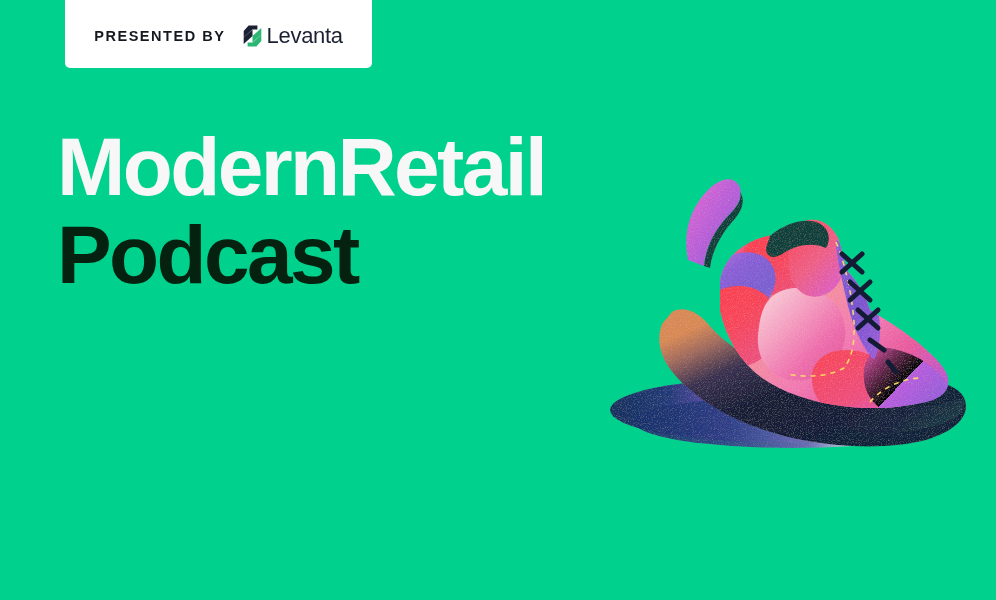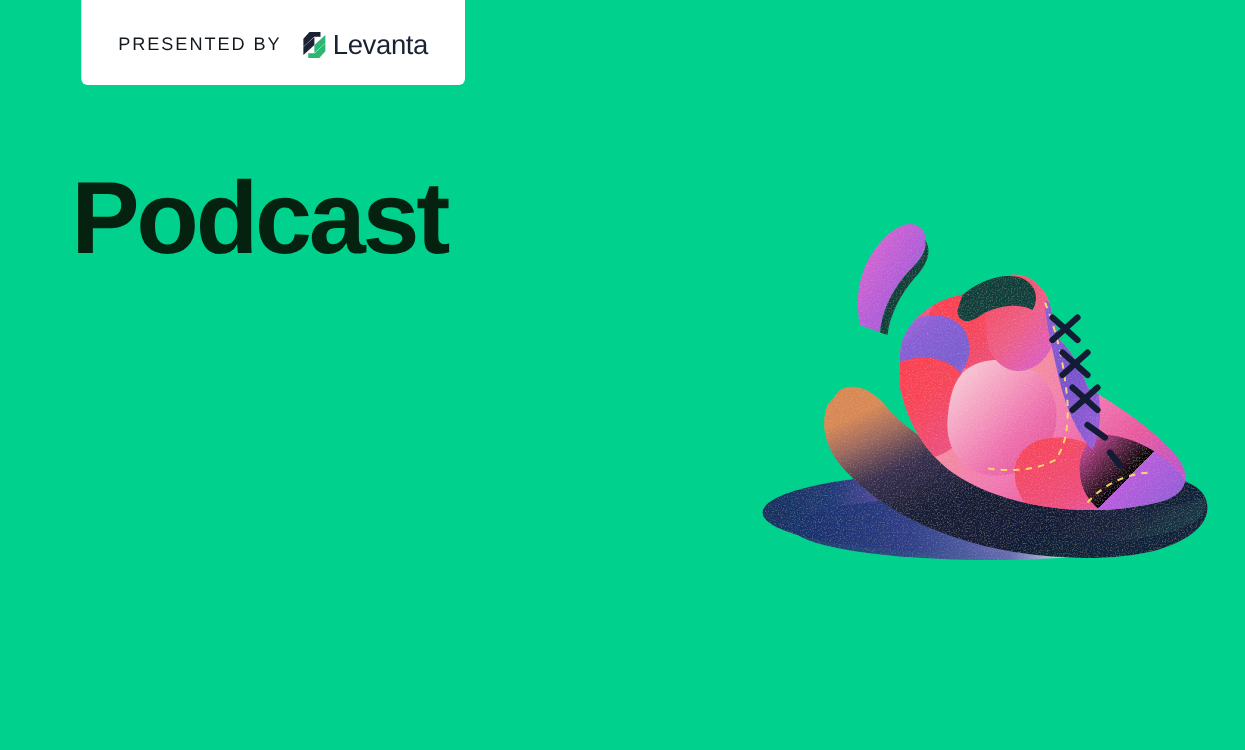--- a/index.html
+++ b/index.html
@@ -32,21 +32,21 @@
     padding-bottom: 21px;
     box-sizing: border-box;
   }
   .badge-inner {
     display: flex;
     align-items: center;
     gap: 17px;
   }
   .presented-by {
     font-size: 14.5px;
-    font-weight: 400;
+    font-weight: 700;
     letter-spacing: 1.55px;
     color: #14181f;
     line-height: 1;
     white-space: nowrap;
   }
   .levanta-lockup {
     display: flex;
     gap: 5px;
   }
   .levanta-mark {
@@ -106,20 +106,21 @@
           <path d="M4.6 21.4 L13.4 21.4 L18.3 16.0 L18.3 9.6 L9.7 17.6 L4.6 17.6 Z" fill="#2bb673"></path>
           <path d="M9.5 4.6 L0.7 12.6 L0.7 19.0 L9.5 11.0 Z" fill="#1b2133"></path>
           <path d="M9.5 11.0 L18.3 3.0 L18.3 9.4 L9.5 17.4 Z" fill="#2bb673"></path>
         </svg>
         <span class="levanta-word">Levanta</span>
       </span>
     </div>
   </div>
 
   <div class="title-block">
+    <div class="title-line light">ModernRetail</div>
     <div class="title-line dark">Podcast</div>
   </div>
 
   <div class="art">
     <svg viewBox="0 0 420 360" xmlns="http://www.w3.org/2000/svg">
       <defs>
         <linearGradient id="gShadow" x1="0" y1="0" x2="1" y2="0">
           <stop offset="0" stop-color="#12305e"></stop>
           <stop offset="0.18" stop-color="#203a78"></stop>
           <stop offset="0.34" stop-color="#6a4fae"></stop>

